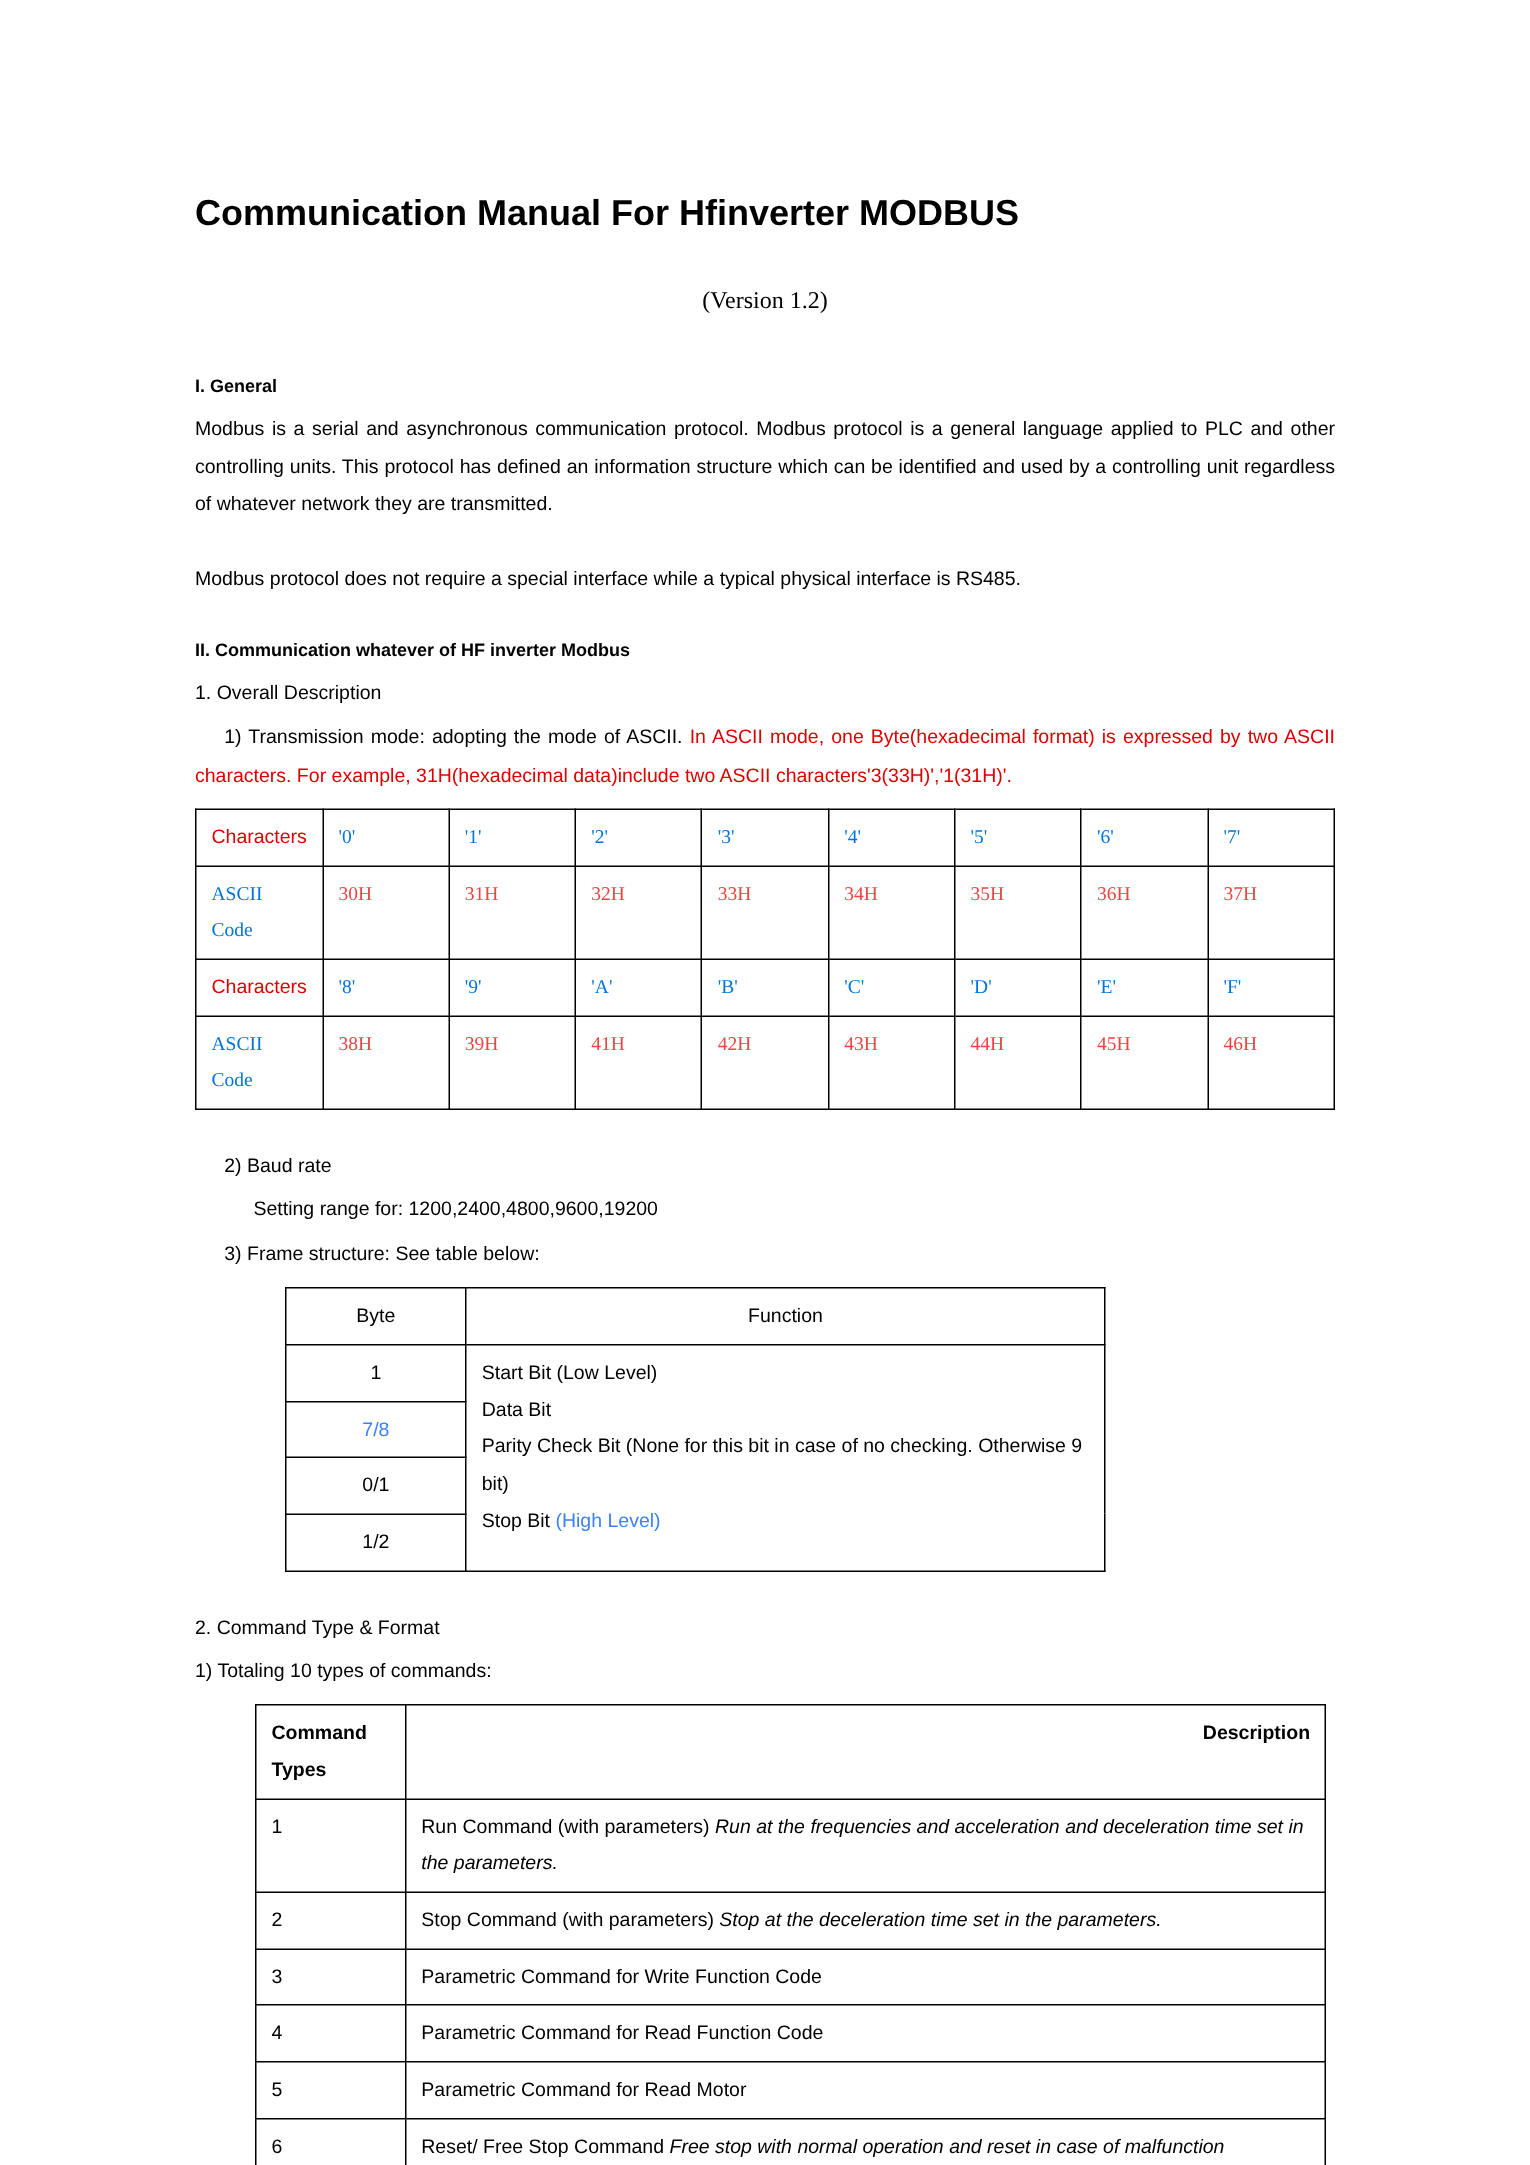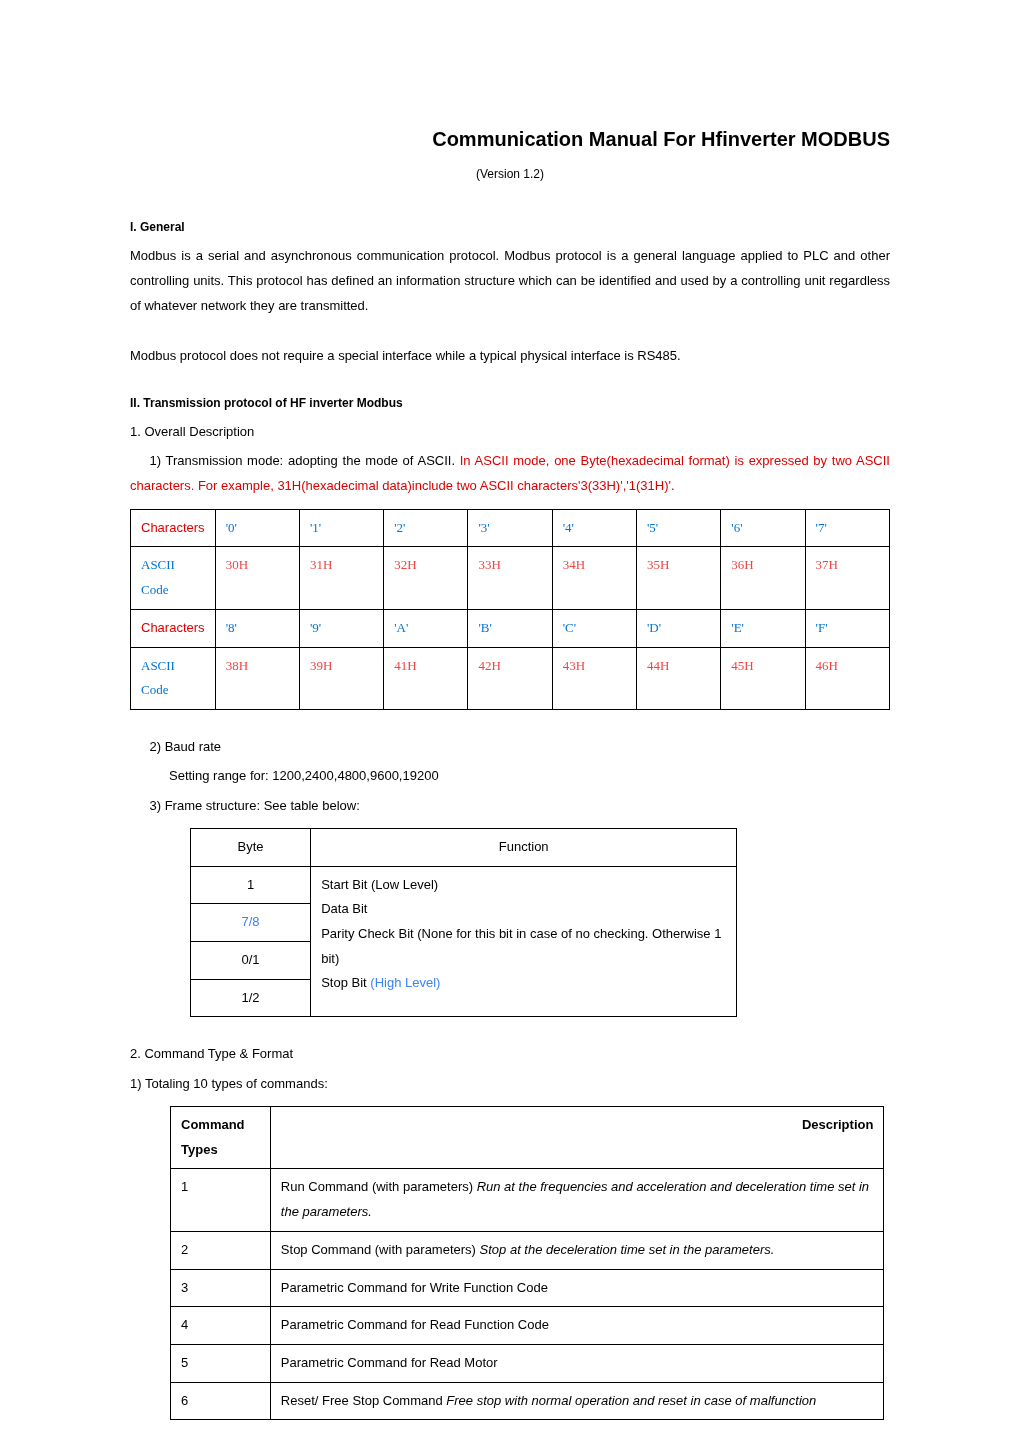--- a/index.html
+++ b/index.html
@@ -6,29 +6,30 @@
     body {
       font-family: Arial, sans-serif;
       background: #fff;
       width: 1020px;
       padding: 120px 130px 60px 130px;
       color: #000;
       font-size: 13px;
       line-height: 1.9;
     }
     .title {
-      text-align: right;
+      text-align: left;
       font-weight: bold;
-      font-size: 20px;
-      margin-bottom: 5px;
+      font-size: 24px;
+      margin-bottom: 20px;
     }
     .version {
       text-align: center;
-      font-size: 12px;
+      font-size: 16px;
       margin-bottom: 30px;
+      font-family: Liberation Serif, serif;
     }
     .section-header {
       font-weight: bold;
       font-size: 12px;
       margin-top: 8px;
       margin-bottom: 4px;
     }
     .body-text {
       font-size: 13px;
       line-height: 1.95;
@@ -73,21 +74,21 @@
 </head>
 <body>
 
 <div class="title">Communication Manual For Hfinverter MODBUS</div>
 <div class="version">(Version 1.2)</div>
 
 <div class="section-header">I. General</div>
 <div class="body-text">Modbus is a serial and asynchronous communication protocol. Modbus protocol is a general language applied to PLC and other controlling units. This protocol has defined an information structure which can be identified and used by a controlling unit regardless of whatever network they are transmitted.</div>
 <div class="body-text spaced-top">Modbus protocol does not require a special interface while a typical physical interface is RS485.</div>
 
-<div class="section-header spaced-top">II. Transmission protocol of HF inverter Modbus</div>
+<div class="section-header spaced-top">II. Communication whatever of HF inverter Modbus</div>
 <div class="body-text">1. Overall Description</div>
 <div class="body-text indent">
   <span>1) Transmission mode: adopting the mode of ASCII. </span><span class="red-text">In ASCII mode, one Byte(hexadecimal format) is expressed by two ASCII characters.  For example, 31H(hexadecimal data)include two ASCII characters'3(33H)','1(31H)'.</span>
 </div>
 
 <table class="ascii-table">
   <tbody>
       <tr>
     <td class="red-text">Characters</td>
     <td class="serif-blue">'0'</td>
@@ -145,21 +146,21 @@
       <td>Byte</td>
       <td>Function</td>
     </tr>
   </thead>
   <tbody>
     <tr>
       <td>1</td>
       <td rowspan="4">
         <div>Start Bit (Low Level)</div>
         <div>Data Bit</div>
-        <div>Parity Check Bit (None for this bit in case of no checking. Otherwise 1 bit)</div>
+        <div>Parity Check Bit (None for this bit in case of no checking. Otherwise 9 bit)</div>
         <div>
           <span>Stop Bit </span><span class="magenta-text">(High Level)</span>
         </div>
       </td>
     </tr>
     <tr>
       <td class="magenta-text">7/8</td>
     </tr>
     <tr>
       <td>0/1</td>

